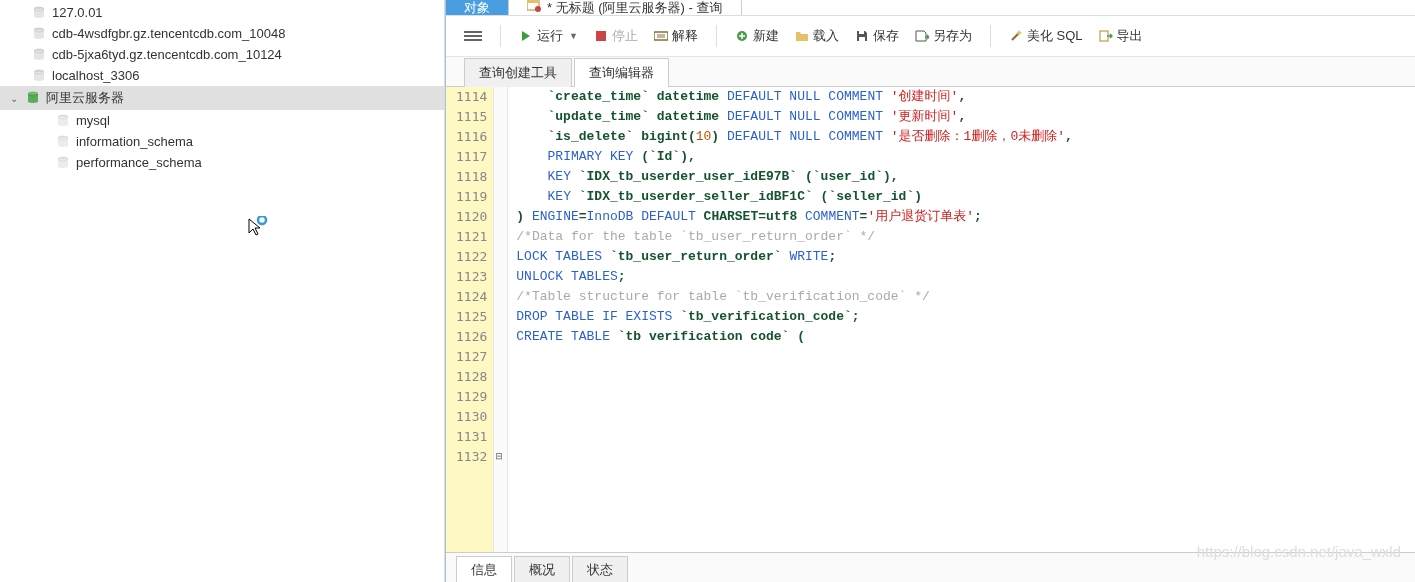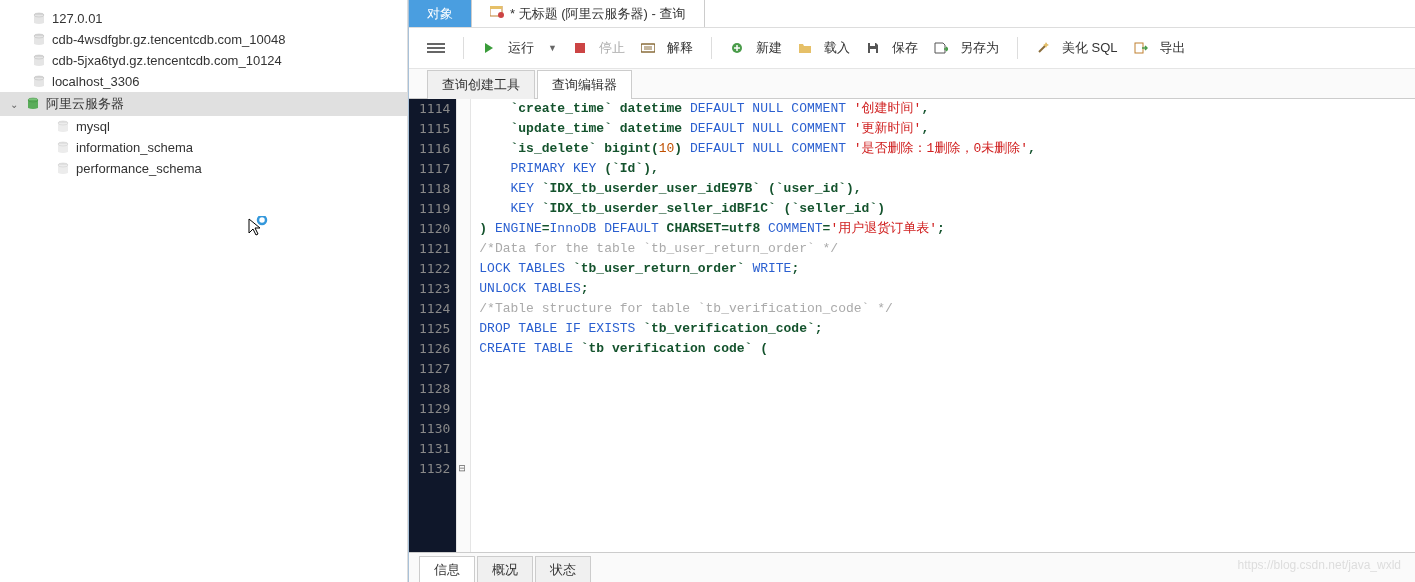--- a/index.html
+++ b/index.html
@@ -1,74 +1,74 @@
 <!DOCTYPE html>
 <html><head>
   <meta charset="utf-8">
   <style>
     * { margin: 0; padding: 0; box-sizing: border-box; }
     body { font-family: "Microsoft YaHei", Arial, sans-serif; font-size: 13px; color: #333; background: #fff; width: 1415px; height: 582px; overflow: hidden; display: flex; }
     
     
-    .sidebar { width: 408px; border-right: 1px solid #ddd; background: #fff; padding-top: 8px; }
+    .sidebar { width: 445px; border-right: 1px solid #ddd; background: #fff; padding-top: 2px; }
     .tree-item { display: flex; align-items: center; padding: 3px 10px; cursor: pointer; gap: 6px; }
     .tree-item.lvl1 { padding-left: 32px; }
     .tree-item.lvl2 { padding-left: 30px; }
     .tree-item.lvl3 { padding-left: 56px; }
     .tree-item.selected { background: #e8e8e8; }
     .tree-item.selected.active { background: #e0e0e0; }
     .db-icon-off { width: 14px; height: 14px; display: inline-block; }
     .db-icon-on { width: 14px; height: 14px; display: inline-block; }
     .schema-icon { width: 14px; height: 14px; display: inline-block; }
     .expand-icon { width: 10px; color: #666; font-size: 10px; }
     
     
     .main { flex: 1; display: flex; flex-direction: column; border-left: 1px solid #a9c1d8; }
     
     
-    .top-tabs { display: flex; background: #fff; height: 28px; border-bottom: 1px solid #ddd; }
+    .top-tabs { display: flex; background: #fff; height: 16px; border-bottom: 1px solid #ddd; }
     .top-tab { display: flex; align-items: center; padding: 4px 18px; border-right: 1px solid #ccc; gap: 6px; cursor: pointer; font-size: 13px; }
     .top-tab.active { background: #4a9ee0; color: #fff; font-weight: 500; }
     
     
     .toolbar { display: flex; align-items: center; padding: 8px 12px; gap: 4px; background: #fff; border-bottom: 1px solid #e5e5e5; }
     .toolbar-sep { width: 1px; height: 22px; background: #ddd; margin: 0 8px; }
-    .tb-btn { display: flex; align-items: center; gap: 12px; padding: 3px 6px; cursor: pointer; font-size: 13px; }
+    .tb-btn { display: flex; align-items: center; gap: 4px; padding: 3px 6px; cursor: pointer; font-size: 13px; }
     .menu-icon { width: 18px; height: 14px; }
     .menu-icon span { display: block; height: 2px; background: #666; margin: 2px 0; }
     .btn-icon { width: 14px; height: 14px; display: inline-flex; align-items: center; justify-content: center; }
     
     
     .query-tabs { display: flex; padding-left: 18px; background: #fafafa; }
     .query-tab { padding: 5px 14px; border: 1px solid #ccc; border-bottom: none; margin-right: 2px; background: #f0f0f0; cursor: pointer; font-size: 13px; position: relative; top: 1px; }
     .query-tab.active { background: #fff; }
     
     
     .editor-wrap { display: flex; flex: 1; overflow: hidden; border-top: 1px solid #ccc; }
-    .gutter { background: #0f172a; padding: 0 6px 0 10px; font-family: Consolas, monospace; font-size: 13px; color: #888; text-align: right; border-right: 1px solid #e5e5e5; line-height: 20px; user-select: none; }
+    .gutter { background: #fef9c3; padding: 0 6px 0 10px; font-family: Consolas, monospace; font-size: 13px; color: #888; text-align: right; border-right: 1px solid #e5e5e5; line-height: 20px; user-select: none; }
     .gutter2 { width: 14px; background: #fafafa; border-right: 1px solid #e5e5e5; position: relative; }
     .fold-mark { position: absolute; left: 1px; font-size: 9px; color: #666; cursor: pointer; }
     .code { flex: 1; font-family: Consolas, "Courier New", monospace; font-size: 13px; line-height: 20px; padding: 0 8px; white-space: pre; overflow: auto; }
     .code .bk { color: #2a5fd0; } 
     .code .red { color: #d02020; text-align: center; }
     .code .num { color: #c05000; }
     .code .gray { color: #aaa; }
     .code .black { color: #14532d; font-weight: bold; }
     
     
     .status-tabs { display: flex; padding: 2px 10px 0; border-top: 1px solid #ccc; background: #fafafa; }
     .status-tab { padding: 4px 14px; border: 1px solid #ccc; border-bottom: none; margin-right: 2px; background: #f0f0f0; cursor: pointer; font-size: 13px; position: relative; top: 1px; }
     .status-tab.active { background: #fff; }
     
     
     .output { border-top: 1px solid #ccc; padding: 4px 10px 6px; font-size: 13px; line-height: 20px; font-family: "Microsoft YaHei", Arial, sans-serif; flex-shrink: 0; background:#fff;}
     
     
     .cursor-ptr { position: absolute; left: 246px; top: 216px; pointer-events: none; }
-    .watermark { position:absolute; right:14px; bottom:10px; color:#ddd; font-size:12px; pointer-events:none;}
+    .watermark { position:absolute; right:14px; bottom:22px; color:#ddd; font-size:15px; pointer-events:none;}
   </style>
 </head>
 <body>
 
 <div class="sidebar">
 <div class="tree-item lvl1">
       <span class="db-icon-off"><svg width="14" height="14" viewBox="0 0 14 14">
           <ellipse cx="7" cy="3" rx="5" ry="2" fill="#d5d5d5"></ellipse>
           <path d="M2 3 L2 11 Q7 13 12 11 L12 3" fill="#e5e5e5"></path>
           <ellipse cx="7" cy="3" rx="5" ry="2" fill="none" stroke="#bbb" stroke-width="0.5"></ellipse>

